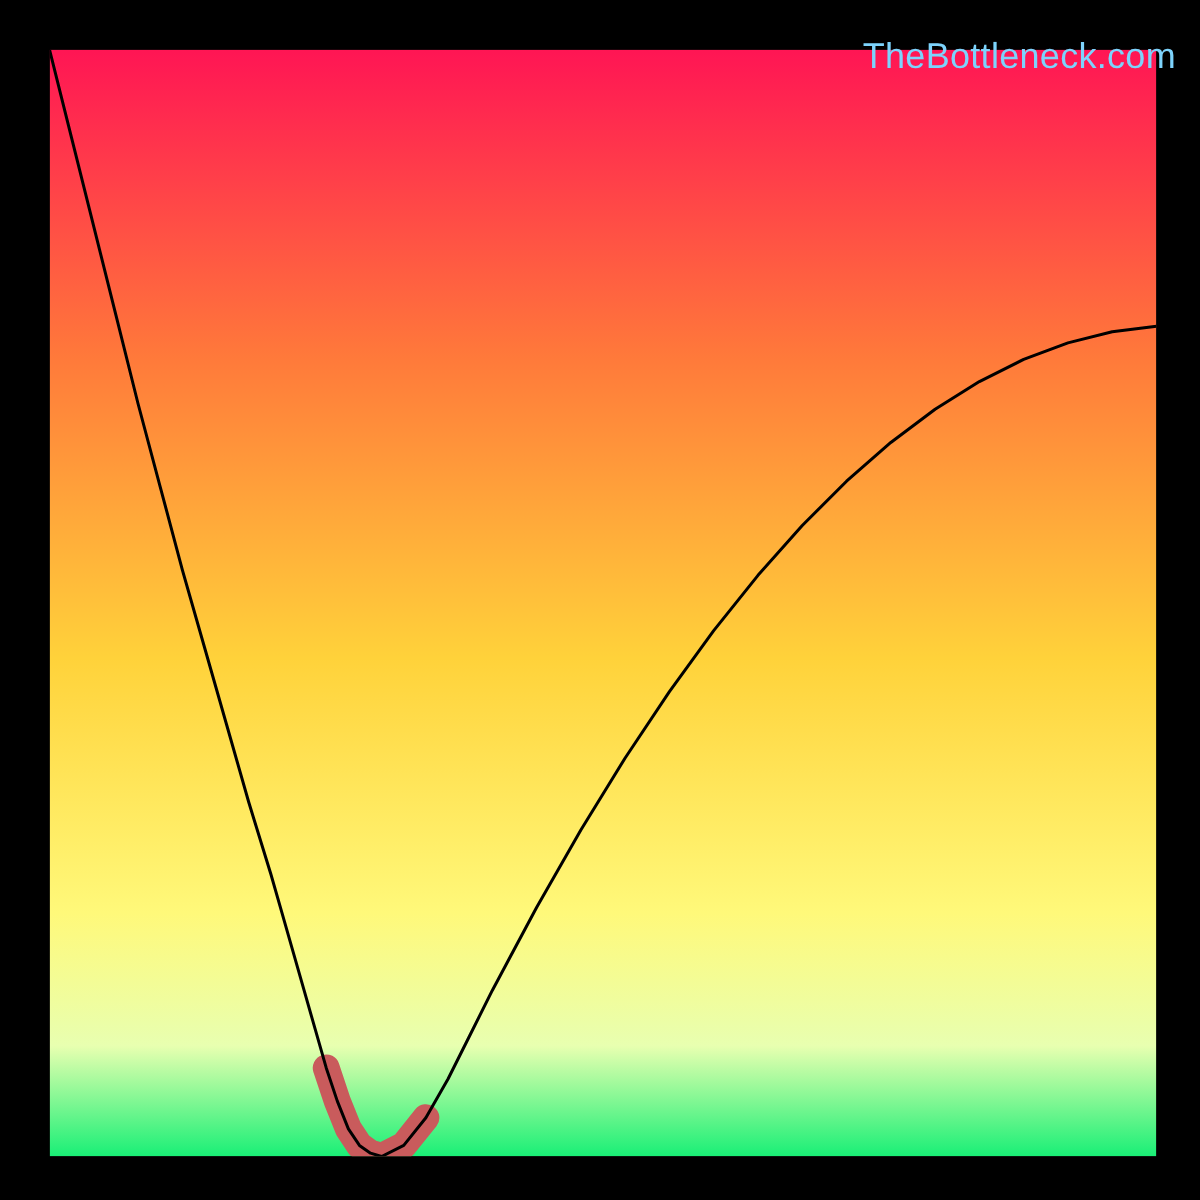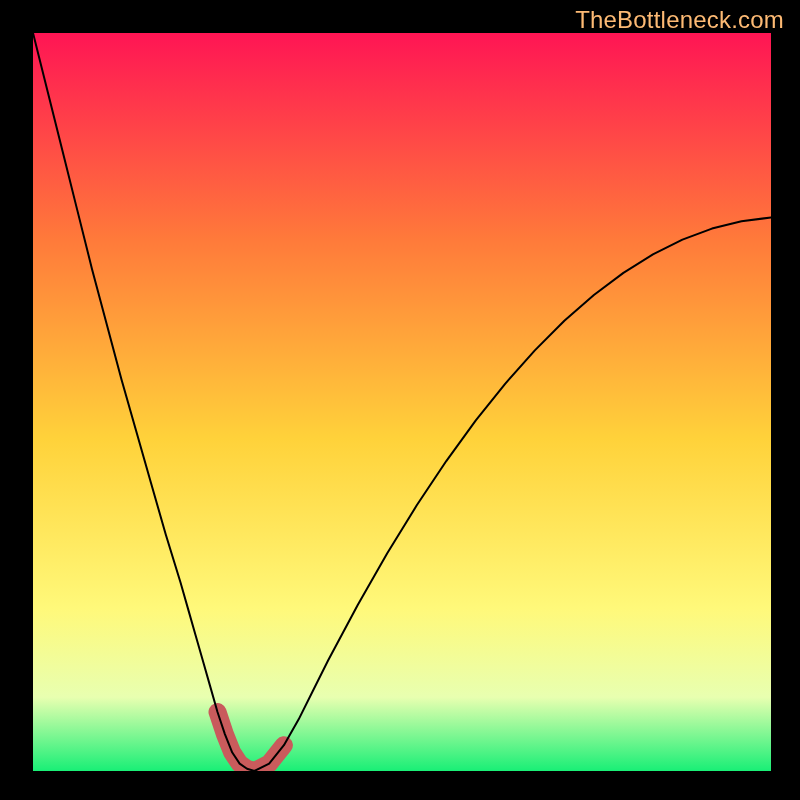--- a/index.html
+++ b/index.html
@@ -19,23 +19,23 @@
   .plot {
     position: absolute;
     left: 33px;
     top: 33px;
     width: 738px;
     height: 738px;
     overflow: hidden;
   }
   .watermark {
     position: absolute;
-    top: 6px;
+    top: 24px;
     right: 16px;
-    color: #fdba74;
+    color: #7dd3fc;
     font-size: 24px;
     font-weight: 400;
     letter-spacing: 0.2px;
     user-select: none;
   }
   svg {
     display: block;
   }
 </style>
 </head>

